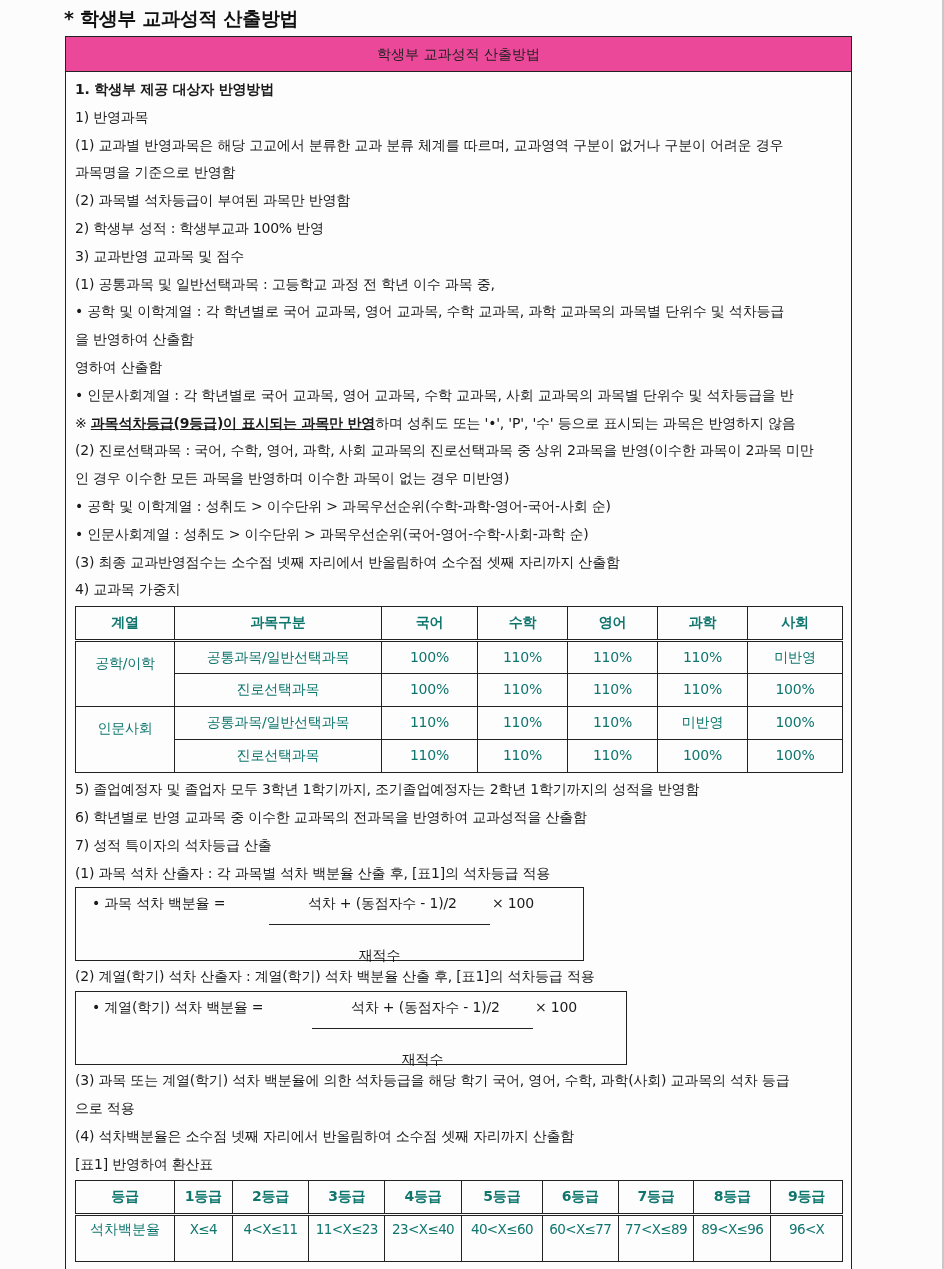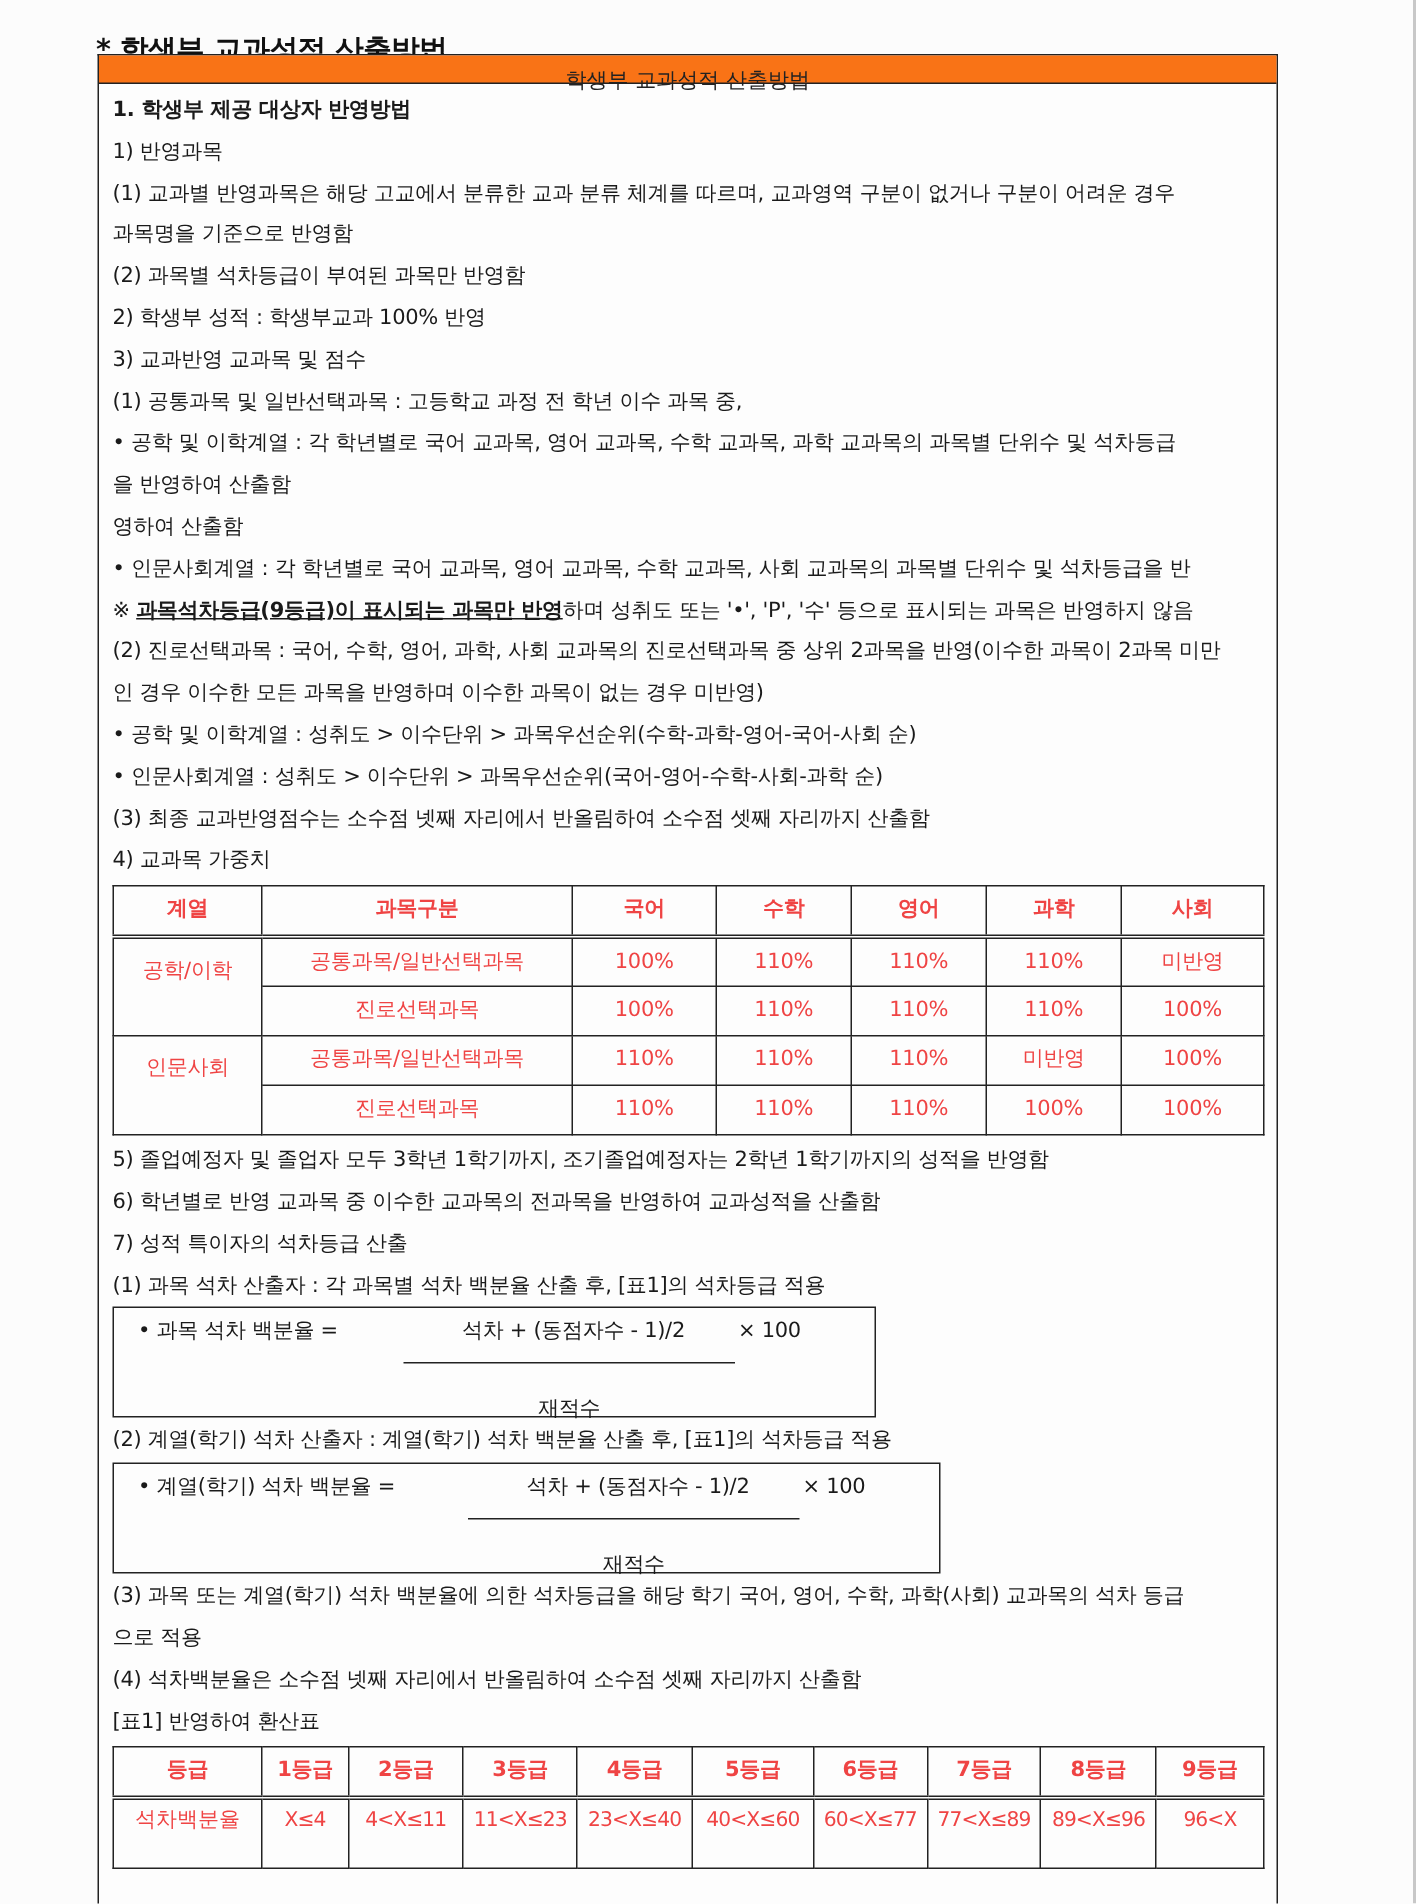--- a/index.html
+++ b/index.html
@@ -17,38 +17,38 @@
       height: 1269px;
     }
     .right-edge {
       position: absolute;
       top: 0; right: 0;
       width: 2px; height: 1269px;
       background: #c8c8c8;
     }
     .doc-title {
       position: absolute;
-      left: 64px; top: 20px;
+      left: 64px; top: 6px;
       font-size: 19px;
       font-weight: bold;
       letter-spacing: -0.3px;
       color: #111;
     }
     .box {
       position: absolute;
       left: 65px; top: 36px;
       width: 787px;
       height: 1240px;
       border: 1px solid #222;
       border-bottom: none;
       background: #fdfdfd;
     }
     .box-header {
-      height: 19px;
-      background: #f97316;
+      height: 35px;
+      background: #ec4899;
       border-bottom: 1px solid #222;
       text-align: center;
       font-size: 14px;
       line-height: 34px;
       color: #222;
     }
     .content {
       padding: 4px 8px 0 9px;
       font-size: 14px;
       line-height: 27.8px;
@@ -57,21 +57,21 @@
     }
     .content .line { white-space: nowrap; }
     .content .h1 { font-weight: bold; }
     .u-bold { font-weight: bold; text-decoration: underline; }
 
     table.grid {
       border-collapse: collapse;
       width: 100%;
       font-size: 14px;
       text-align: center;
-      color: #ef4444;
+      color: #0f766e;
     }
     table.grid th, table.grid td {
       border: 1px solid #222;
       padding: 0;
     }
     table.grid thead th {
       font-weight: bold;
       border-bottom: 3px double #222;
     }
     .weights { margin: 2px 0 3px 0; }

